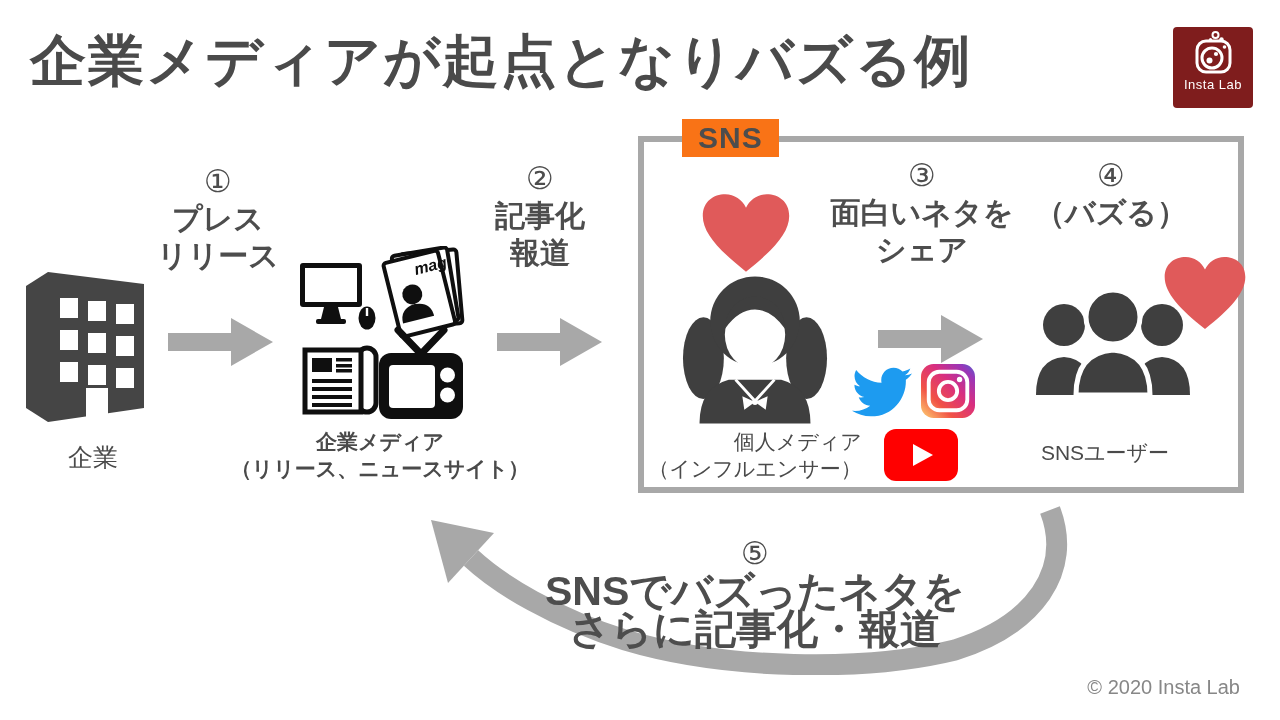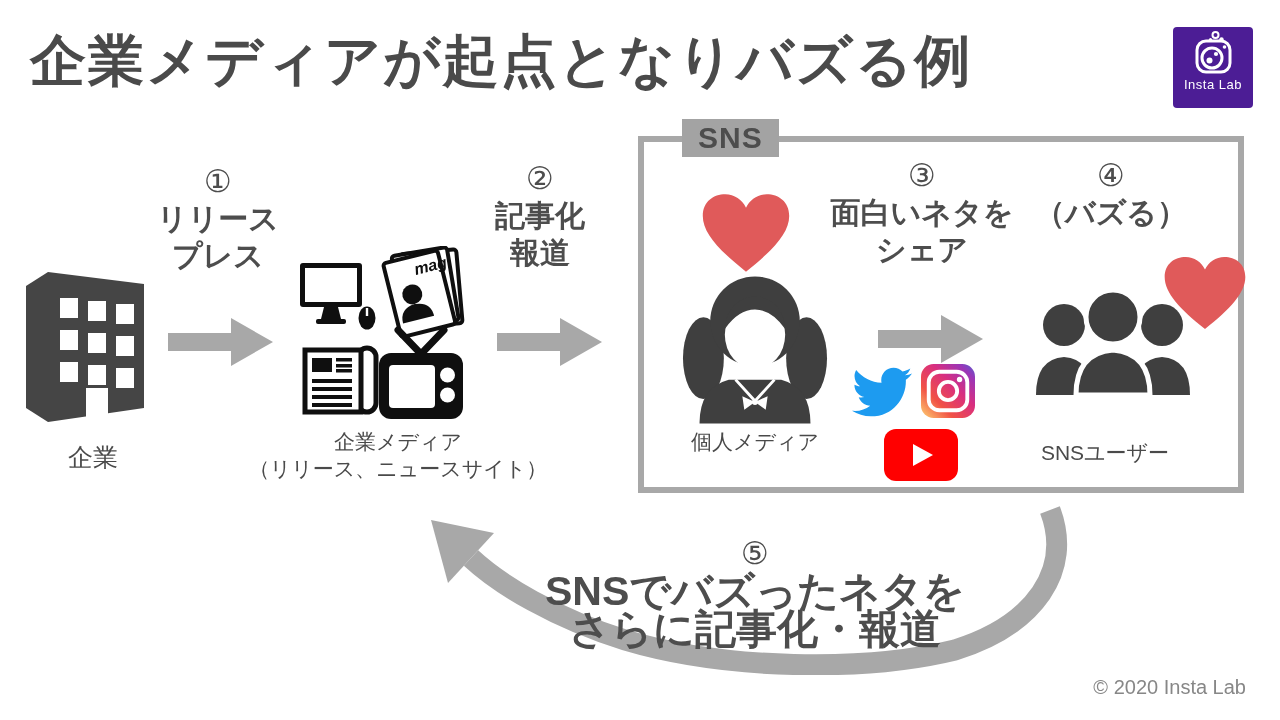--- a/index.html
+++ b/index.html
@@ -9,46 +9,46 @@
     overflow:hidden; font-family:"Liberation Sans","DejaVu Sans",sans-serif;
     color:#4d4d4d; margin:0 auto;
   }
   .abs { position:absolute; }
   .title {
     position:absolute; left:30px; top:24px; font-size:56px; font-weight:bold;
     color:#4a4a4a; letter-spacing:2px; white-space:nowrap;
   }
   .logo {
     position:absolute; left:1173px; top:27px; width:80px; height:81px;
-    background:#4c1d95; border-radius:4px; display:flex; flex-direction:column;
+    background:#7f1d1d; border-radius:4px; display:flex; flex-direction:column;
     align-items:center; justify-content:flex-start;
   }
   .logo-text { color:#ffffff; font-size:13px; margin-top:1px; letter-spacing:0.5px; }
   .step {
     position:absolute; transform:translateX(-50%); text-align:center;
     color:#4d4d4d; white-space:nowrap;
   }
   .step-num { font-size:31px; line-height:36px; font-weight:400; }
   .step-line { font-size:30px; font-weight:bold; line-height:37px; }
   .step-line-lg { font-size:41px; font-weight:bold; line-height:38px; }
   .node-label {
     position:absolute; transform:translateX(-50%); text-align:center;
     font-size:21px; line-height:27px; color:#4a4a4a; white-space:nowrap;
   }
   .company-label { font-size:25px; }
   .sns-box {
     position:absolute; left:638px; top:136px; width:606px; height:357px;
     border:6px solid #a8a8a8;
   }
   .sns-box-label {
-    position:absolute; top:-23px; left:38px; background:#a3a3a3; padding:0 16px;
+    position:absolute; top:-23px; left:38px; background:#f97316; padding:0 16px;
     font-size:30px; font-weight:bold; color:#4d4d4d; letter-spacing:1px; line-height:38px;
   }
   .copyright {
-    position:absolute; right:34px; top:676px; font-size:20px; color:#878787;
+    position:absolute; right:40px; top:676px; font-size:20px; color:#878787;
     white-space:nowrap;
     text-align:right;
   }
 </style>
 </head>
 <body>
 
 <div class="canvas">
 
   <div class="title">企業メディアが起点となりバズる例</div>
@@ -77,22 +77,22 @@
     <rect x="94" y="74" width="18" height="20" fill="#ffffff"></rect>
     <rect x="38" y="100" width="18" height="20" fill="#ffffff"></rect>
     <rect x="66" y="103" width="18" height="20" fill="#ffffff"></rect>
     <rect x="94" y="106" width="18" height="20" fill="#ffffff"></rect>
     <rect x="64" y="126" width="22" height="30" fill="#ffffff"></rect>
   </svg>
   <div class="node-label company-label" style="left:93px; top:444px;">企業</div>
 
   <div class="step" style="left:218px; top:164px;">
     <div class="step-num">①</div>
+    <div class="step-line">プレス</div>
     <div class="step-line">リリース</div>
-    <div class="step-line">プレス</div>
   </div>
   <svg class="abs" style="left:168px; top:318px;" width="105" height="48" viewBox="0 0 105 48">
     <polygon points="0,15 63,15 63,0 105,24 63,48 63,33 0,33" fill="#a8a8a8"></polygon>
   </svg>
 
   <svg class="abs" style="left:300px; top:263px;" width="76" height="68" viewBox="0 0 76 68">
     <rect x="0" y="0" width="62" height="44" rx="3" fill="#0f0f0f"></rect>
     <rect x="5" y="5" width="52" height="34" fill="#ffffff"></rect>
     <polygon points="24,44 38,44 41,56 21,56" fill="#0f0f0f"></polygon>
     <rect x="16" y="56" width="30" height="5" rx="2" fill="#0f0f0f"></rect>
@@ -121,21 +121,21 @@
     <rect x="10" y="53" width="40" height="4" fill="#0f0f0f"></rect>
     <rect x="10" y="61" width="40" height="4" fill="#0f0f0f"></rect>
   </svg>
   <svg class="abs" style="left:379px; top:326px;" width="84" height="94" viewBox="0 0 84 94">
     <path d="M42 28 L19 4 M42 28 L65 4" stroke="#0f0f0f" stroke-width="7" stroke-linecap="round" fill="none"></path>
     <rect x="0" y="27" width="84" height="66" rx="12" fill="#0f0f0f"></rect>
     <rect x="10" y="39" width="46" height="43" rx="4" fill="#ffffff"></rect>
     <circle cx="68.5" cy="49" r="7.5" fill="#ffffff"></circle>
     <circle cx="68.5" cy="69" r="7.5" fill="#ffffff"></circle>
   </svg>
-  <div class="node-label" style="left:398px; top:428px;">
+  <div class="node-label" style="left:380px; top:428px;font-weight:bold;">
     <div>企業メディア</div>
     <div>（リリース、ニュースサイト）</div>
   </div>
 
   <div class="step" style="left:540px; top:161px;">
     <div class="step-num">②</div>
     <div class="step-line">記事化</div>
     <div class="step-line">報道</div>
   </div>
   <svg class="abs" style="left:497px; top:318px;" width="105" height="48" viewBox="0 0 105 48">
@@ -156,20 +156,21 @@
     <circle cx="75" cy="50" r="46" fill="#3f3f3f"></circle>
     <ellipse cx="75" cy="64" rx="31" ry="35" fill="#ffffff"></ellipse>
     <path d="M44 58 Q46 28 75 24 Q104 28 106 58 Q92 38 75 38 Q58 38 44 58 Z" fill="#3f3f3f"></path>
     <path d="M18 155 Q18 118 48 110 L102 110 Q132 118 132 155 Z" fill="#3f3f3f"></path>
     <path d="M55 110 L75 132 L95 110" fill="none" stroke="#ffffff" stroke-width="3"></path>
     <path d="M75 133 l-13 -6 l2 14 z M75 133 l13 -6 l-2 14 z" fill="#ffffff"></path>
     <circle cx="75" cy="133" r="3" fill="#ffffff"></circle>
   </svg>
   <div class="node-label" style="left:755px; top:428px;text-align:right;">
     <div>個人メディア</div>
+    <div>（インフルエンサー）</div>
   </div>
 
   <div class="step" style="left:922px; top:158px;">
     <div class="step-num">③</div>
     <div class="step-line">面白いネタを</div>
     <div class="step-line">シェア</div>
   </div>
   <svg class="abs" style="left:878px; top:315px;" width="105" height="48" viewBox="0 0 105 48">
     <polygon points="0,15 63,15 63,0 105,24 63,48 63,33 0,33" fill="#a8a8a8"></polygon>
   </svg>

